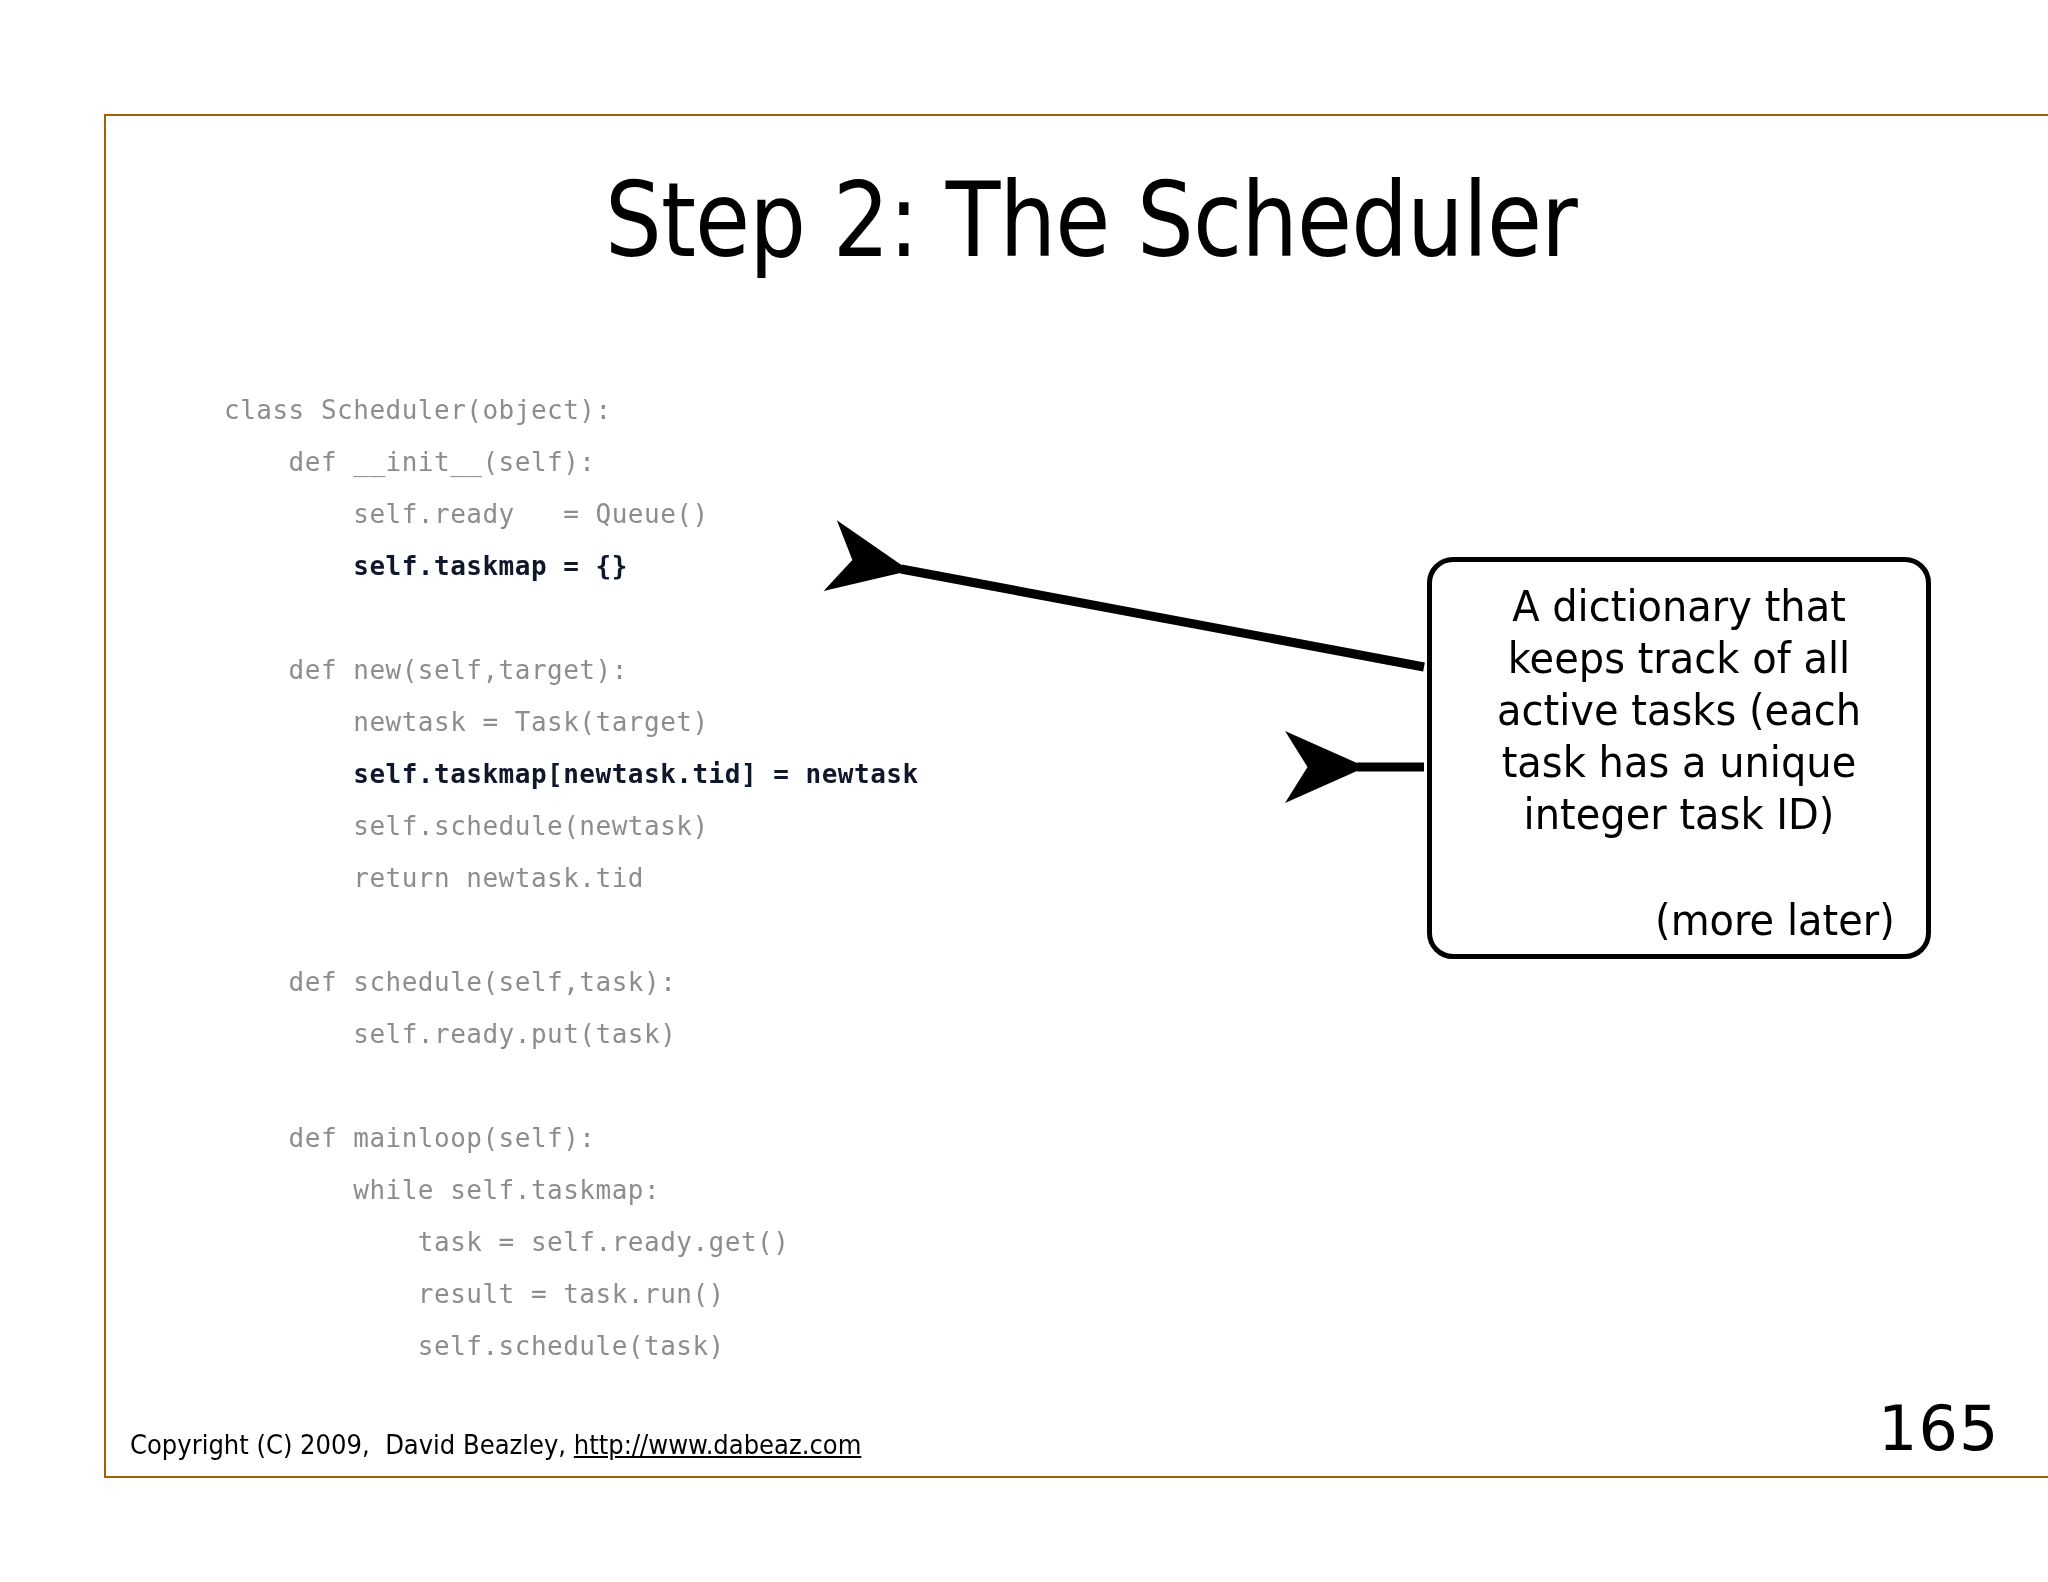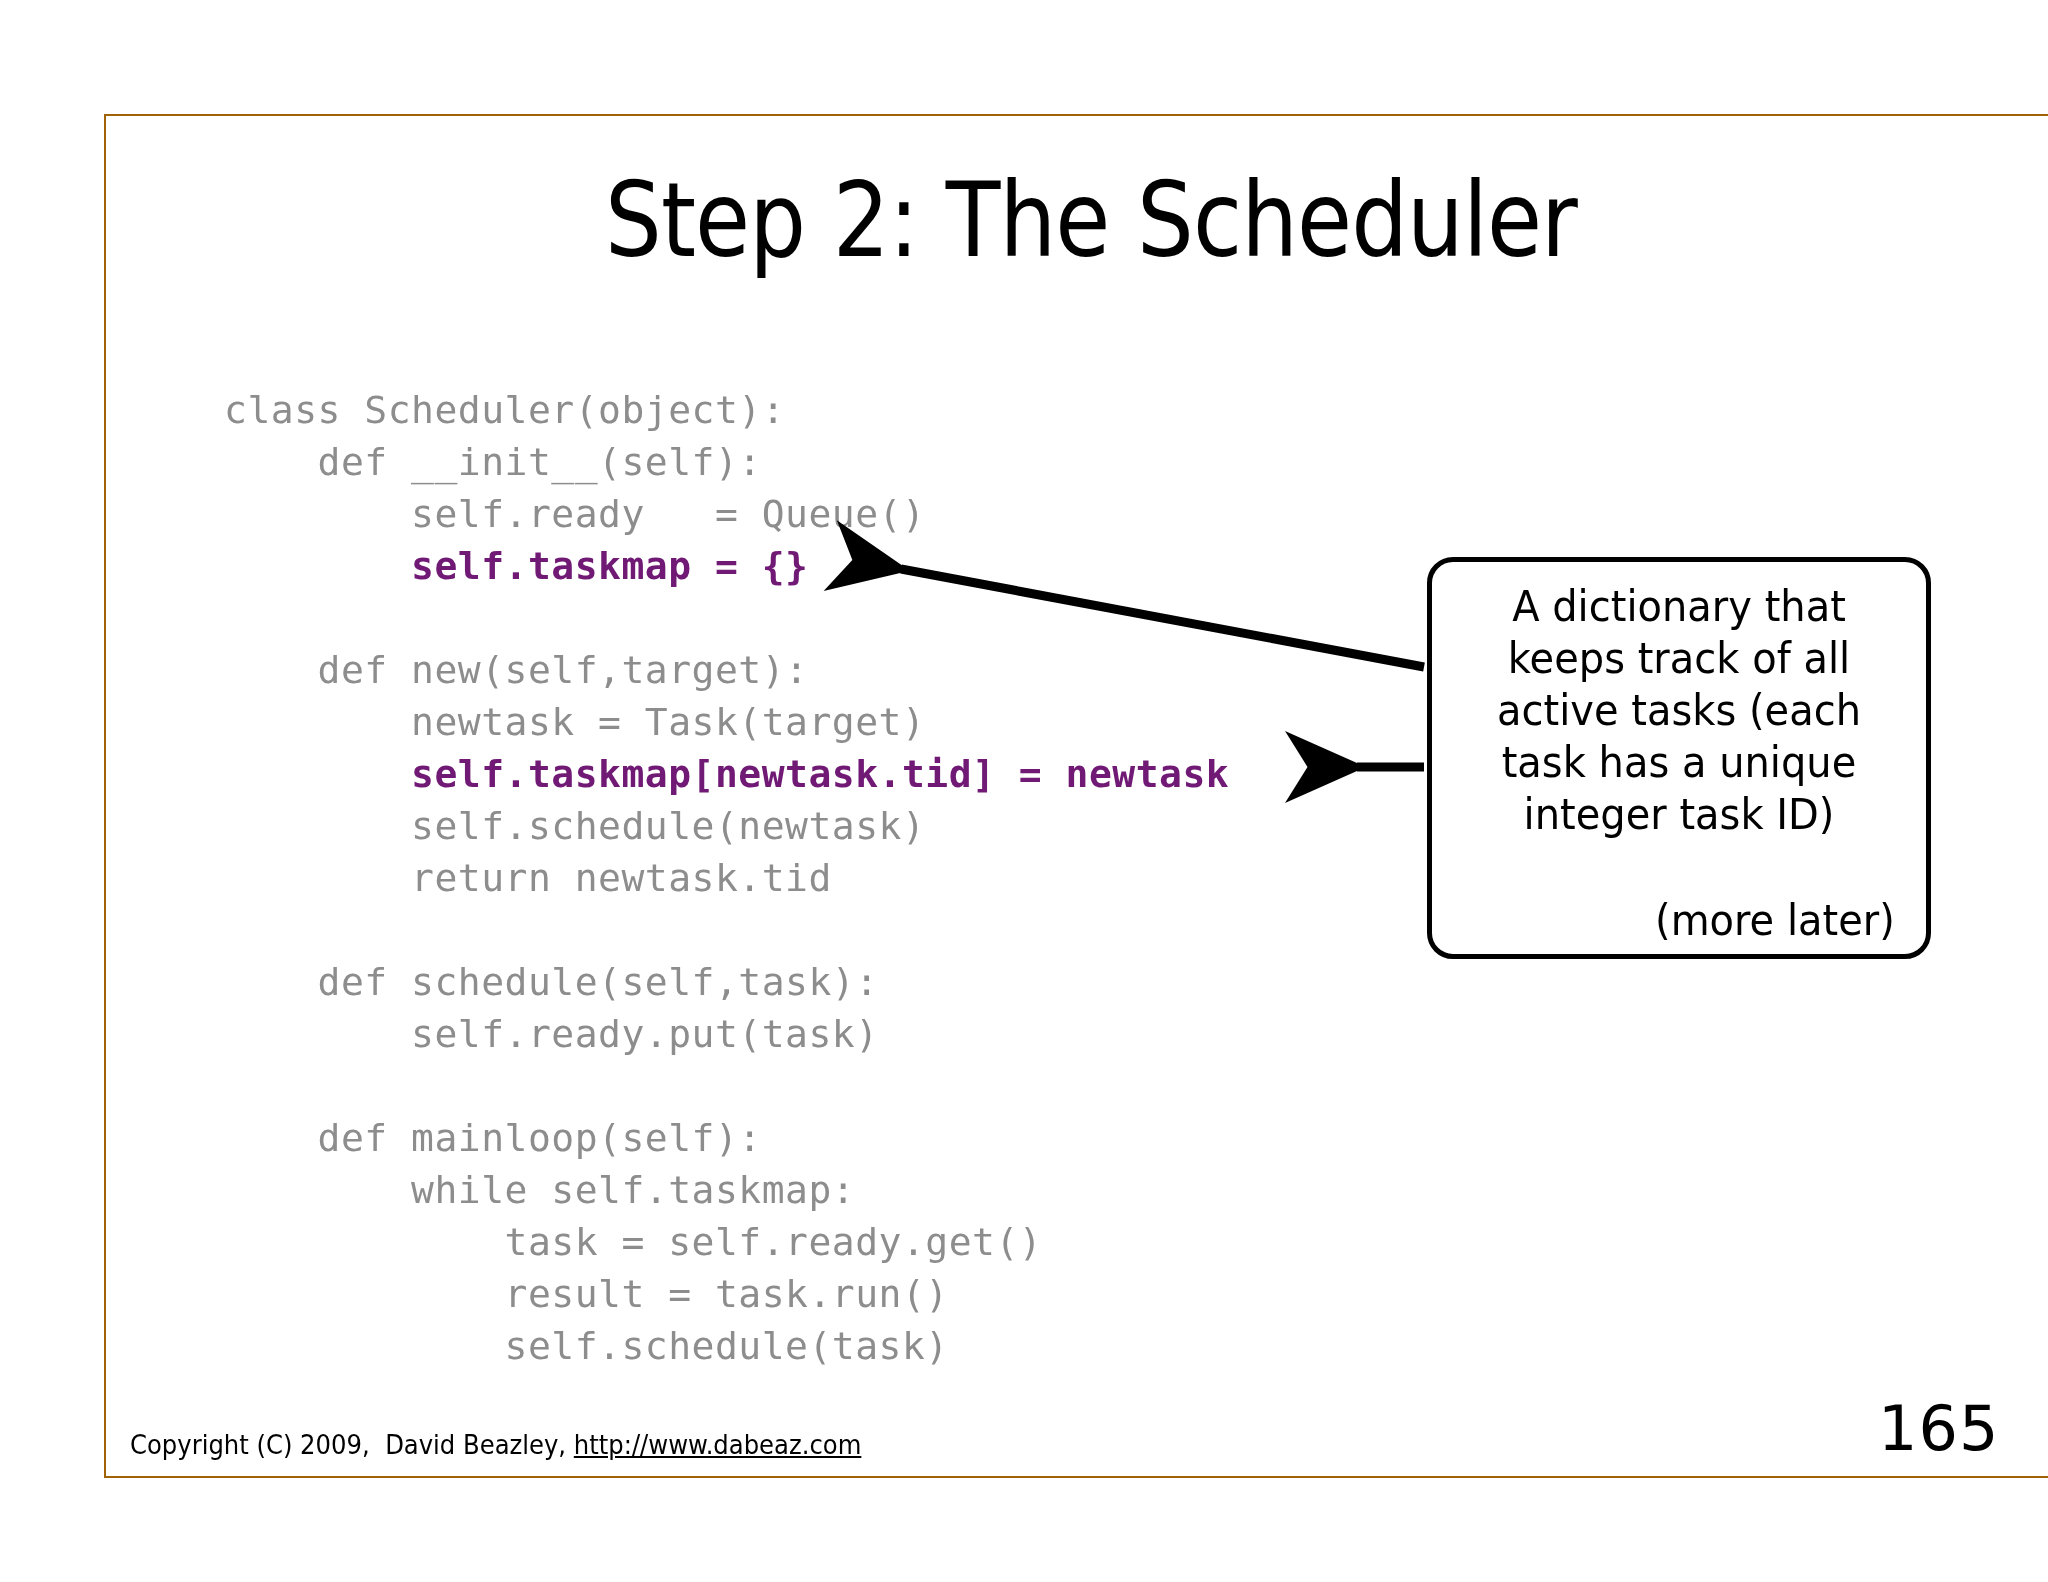--- a/index.html
+++ b/index.html
@@ -43,32 +43,32 @@
     transform: scaleX(0.86);
     transform-origin: center top;
   }
 
   
   #code-block {
     position: absolute;
     left: 118px;
     top: 268px;
     font-family: "DejaVu Sans Mono", monospace;
-    font-size: 38px;
+    font-size: 26px;
     line-height: 52px;
     white-space: pre;
     color: #8d8d8d;
     letter-spacing: 0.5px;
   }
   .code-line {
     white-space: pre;
     height: 52px;
   }
   .code-line.hl {
-    color: #701a75;
+    color: #0f172a;
     font-weight: bold;
   }
   .code-line.blank {
     height: 52px;
   }
 
   
   #callout-box {
     position: absolute;
     left: 1321px;

